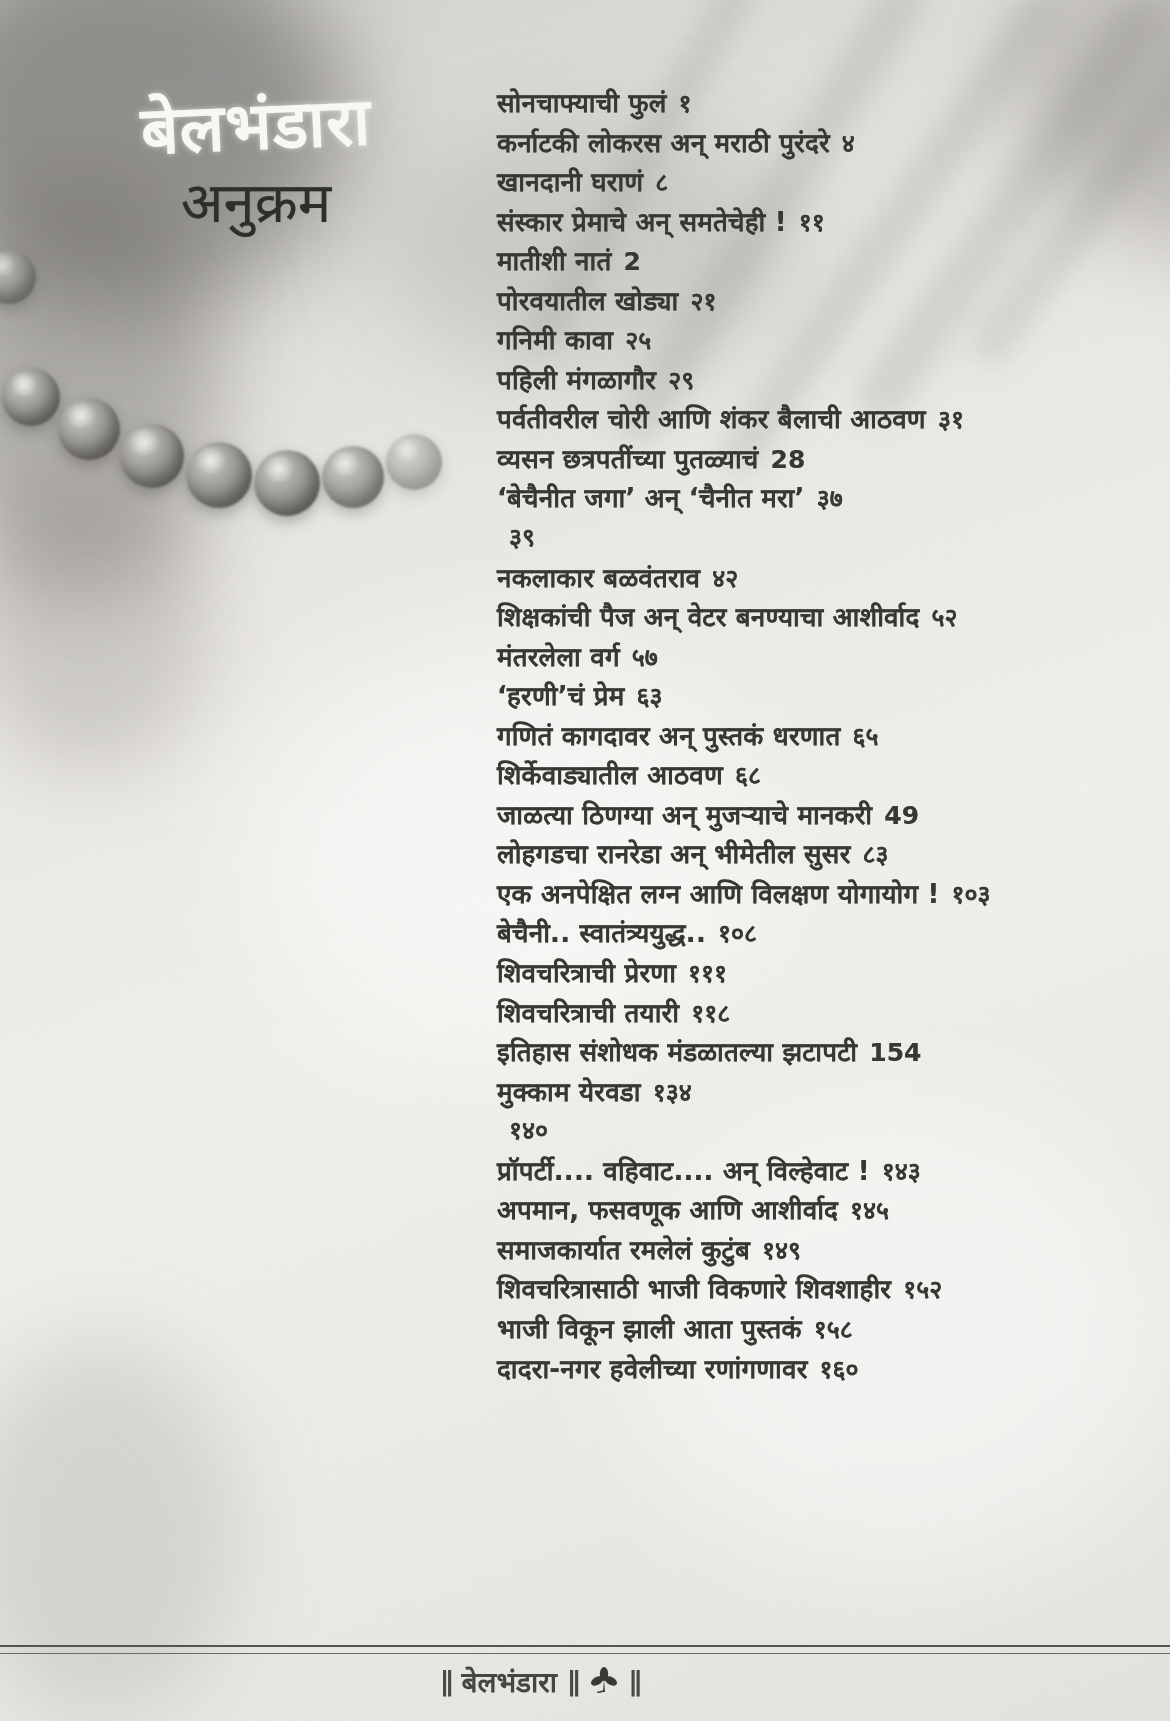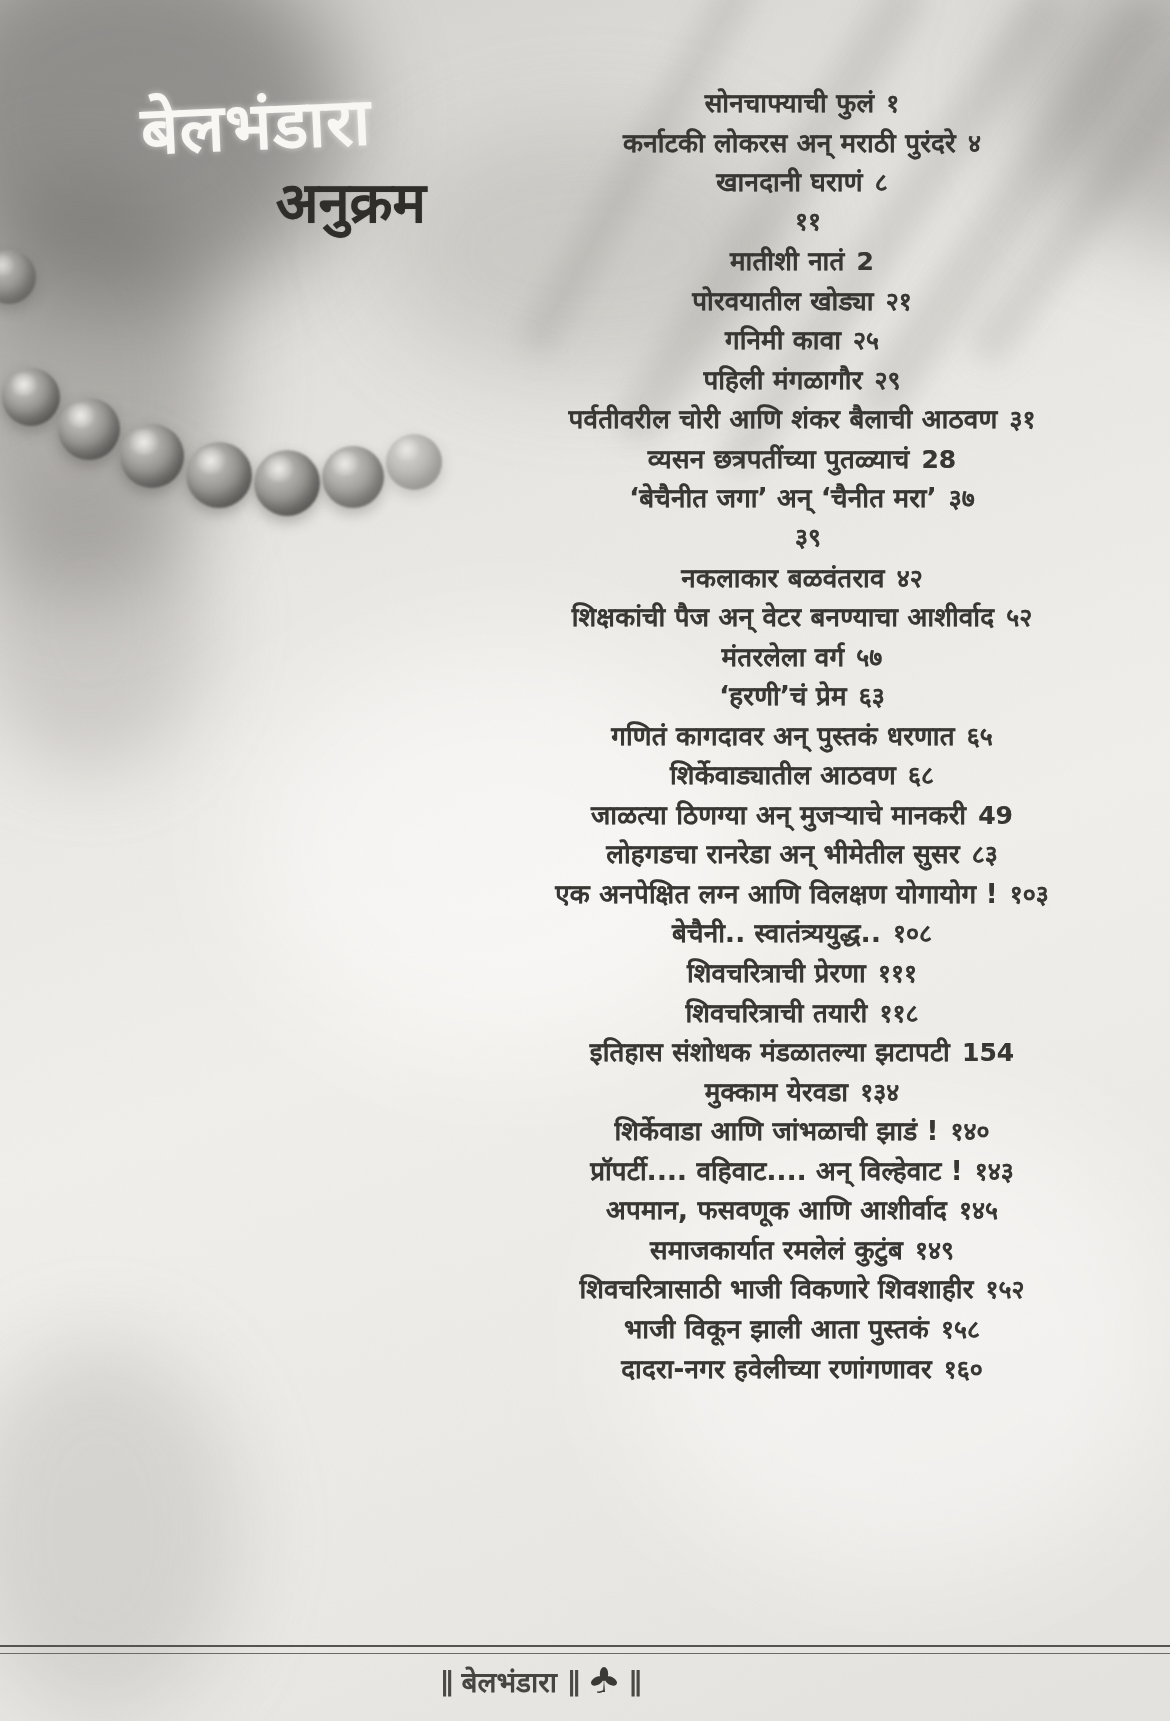--- a/index.html
+++ b/index.html
@@ -32,26 +32,25 @@
     background:radial-gradient(circle,rgba(244,242,238,.85),rgba(244,242,238,0) 70%);}
   .grain{position:absolute;inset:0;pointer-events:none;opacity:.55;}
   
   .titleblock{position:absolute;left:86px;top:92px;width:340px;text-align:center;}
   .booktitle{
     font-size:66px;font-weight:bold;color:#f8f7f4;line-height:1.05;
     transform:rotate(-2.5deg);letter-spacing:1px;
     text-shadow:0 0 6px rgba(255,255,255,.55);
   }
   .heading{
-    margin-top:14px;font-size:56px;font-weight:bold;color:#2f2e2b;line-height:1.0;
+    margin-top:14px;font-size:56px;font-weight:normal;color:#2f2e2b;line-height:1.0;
     text-shadow:0 0 1px rgba(47,46,43,.4);
-    text-align:right;
   }
   .toc{position:absolute;left:497px;top:84px;width:610px;}
-  .row{display:flex;justify-content:center;align-items:baseline;height:39.55px;}
+  .row{display:flex;justify-content:flex-start;align-items:baseline;height:39.55px;}
   .row .t{font-size:26px;font-weight:bold;color:#383733;white-space:nowrap;letter-spacing:.2px;
     text-shadow:0 0 .5px rgba(56,55,51,.5);}
   .row .n{font-size:25px;font-weight:bold;color:#383733;margin-left:12px;
     text-shadow:0 0 .5px rgba(56,55,51,.5);}
   .footer-rule{position:absolute;left:0;top:1645px;width:1170px;height:6px;
     border-top:2.5px solid #55544f;border-bottom:1.5px solid #6b6a65;}
   .footer{position:absolute;left:0;top:1662px;width:1170px;display:flex;justify-content:center;
     align-items:center;gap:10px;transform:translateX(-45px);}
   .footer .mark{font-size:27px;font-weight:bold;color:#4a4944;font-style:italic;letter-spacing:-2px;}
   .footer .ftitle{font-size:28px;font-weight:bold;color:#46453f;}
@@ -108,20 +107,21 @@
       </div>
       <div class="row">
         <span class="t">कर्नाटकी लोकरस अन् मराठी पुरंदरे</span>
         <span class="n">४</span>
       </div>
       <div class="row">
         <span class="t">खानदानी घराणं</span>
         <span class="n">८</span>
       </div>
       <div class="row">
+        <span class="t">संस्कार प्रेमाचे अन् समतेचेही !</span>
         <span class="n">११</span>
       </div>
       <div class="row">
         <span class="t">मातीशी नातं</span>
         <span class="n">2</span>
       </div>
       <div class="row">
         <span class="t">पोरवयातील खोड्या</span>
         <span class="n">२१</span>
       </div>
@@ -198,21 +198,20 @@
       </div>
       <div class="row">
         <span class="t">इतिहास संशोधक मंडळातल्या झटापटी</span>
         <span class="n">154</span>
       </div>
       <div class="row">
         <span class="t">मुक्काम येरवडा</span>
         <span class="n">१३४</span>
       </div>
       <div class="row">
-        <span class="t">शिर्केवाडा आणि जांभळाची झाडं !</span>
         <span class="n">१४०</span>
       </div>
       <div class="row">
         <span class="t">प्रॉपर्टी.... वहिवाट.... अन् विल्हेवाट !</span>
         <span class="n">१४३</span>
       </div>
       <div class="row">
         <span class="t">अपमान, फसवणूक आणि आशीर्वाद</span>
         <span class="n">१४५</span>
       </div>

